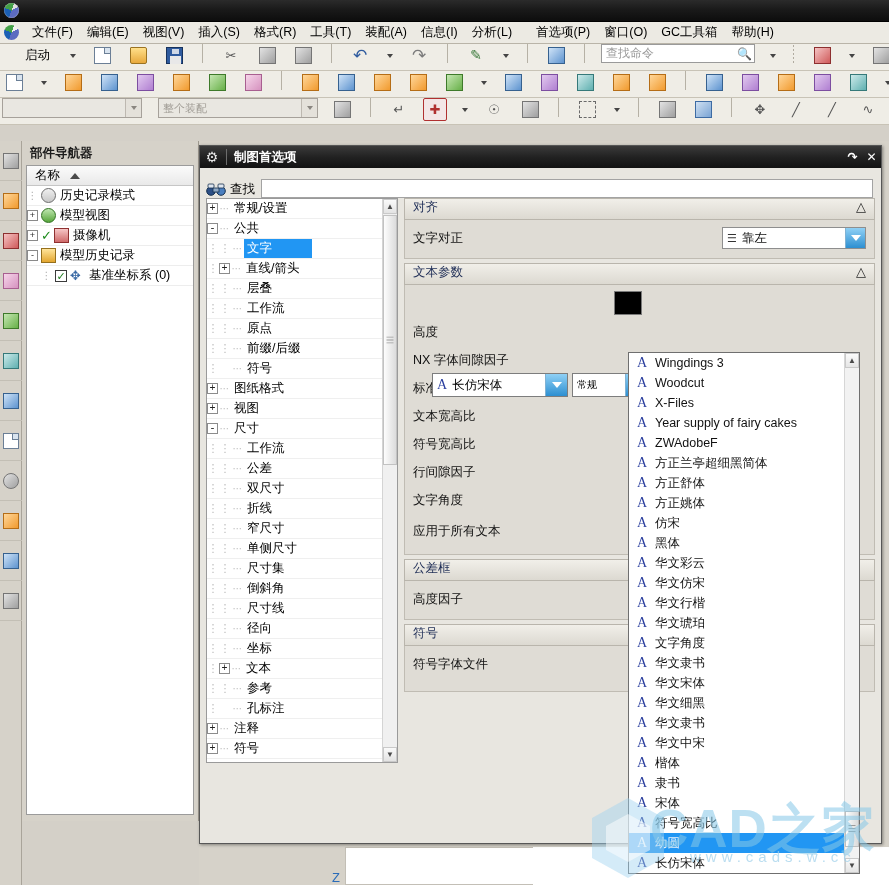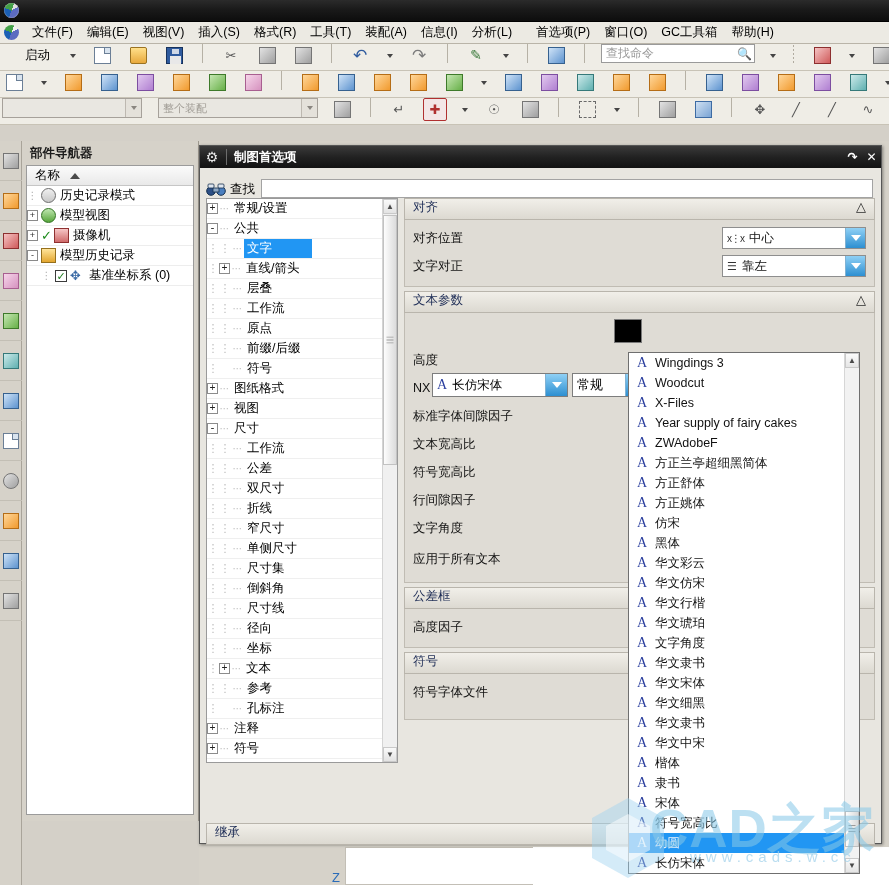--- a/index.html
+++ b/index.html
@@ -299,21 +299,21 @@
   #fontcombo .cbarrow{
     margin-left:auto;width:22px;height:22px;flex:none;
     background:linear-gradient(#8fd0f5,#2d8fd1);border-left:1px solid #7fb2d4;
     display:flex;align-items:center;justify-content:center;
   }
   #fontcombo .cbarrow .dn{width:0;height:0;border-left:5px solid transparent;border-right:5px solid transparent;border-top:6px solid #fff;}
 
   #stylecombo{
     position:absolute;left:372px;top:175px;width:76px;height:24px;
     background:#fff;border:1px solid #7d7d7d;display:flex;align-items:center;
-    font-size:13px;padding-left:4px;z-index:30;
+    font-size:10px;padding-left:4px;z-index:30;
   }
   #stylecombo .cbarrow{
     margin-left:auto;width:22px;height:22px;flex:none;
     background:linear-gradient(#8fd0f5,#2d8fd1);border-left:1px solid #7fb2d4;
     display:flex;align-items:center;justify-content:center;
   }
   #stylecombo .cbarrow .dn{width:0;height:0;border-left:5px solid transparent;border-right:5px solid transparent;border-top:6px solid #fff;}
 
   
   #fontpopup{
@@ -1062,32 +1062,20 @@
       </div>
     </div>
 
     <div id="setcol">
 
       <div class="sechdr">
         <span>对齐</span>
         <span class="chev">△</span>
       </div>
       <div class="secbody">
-        <div class="frow">
-          <span class="flbl">对齐位置</span>
-          <span class="fctl">
-            <span class="combo">
-              <span style="font-size:10px;color:#333;margin-right:5px;letter-spacing:-1px">x⋮x</span>
-              <span>中心</span>
-              <span class="cbarrow">
-                  <i class="dn"></i>
-                </span>
-            </span>
-          </span>
-        </div>
         <div class="frow">
           <span class="flbl">文字对正</span>
           <span class="fctl">
             <span class="combo">
               <span style="font-size:11px;color:#333;margin-right:5px">☰</span>
               <span>靠左</span>
               <span class="cbarrow">
                   <i class="dn"></i>
                 </span>
             </span>
@@ -1142,23 +1130,20 @@
       <div class="sechdr" style="margin-top:4px">
         <span>符号</span>
       </div>
       <div class="secbody" style="height:46px">
         <div class="frow">
           <span class="flbl">符号字体文件</span>
         </div>
       </div>
     </div>
 
-    <div class="sechdr" style="position:absolute;left:6px;right:6px;top:625px">
-      <span>继承</span>
-    </div>
 
     <div id="fontcombo">
       <span class="glyphA">A</span>
       <span>长仿宋体</span>
       <span class="cbarrow">
           <i class="dn"></i>
         </span>
     </div>
     <div id="stylecombo">
       <span>常规</span>

